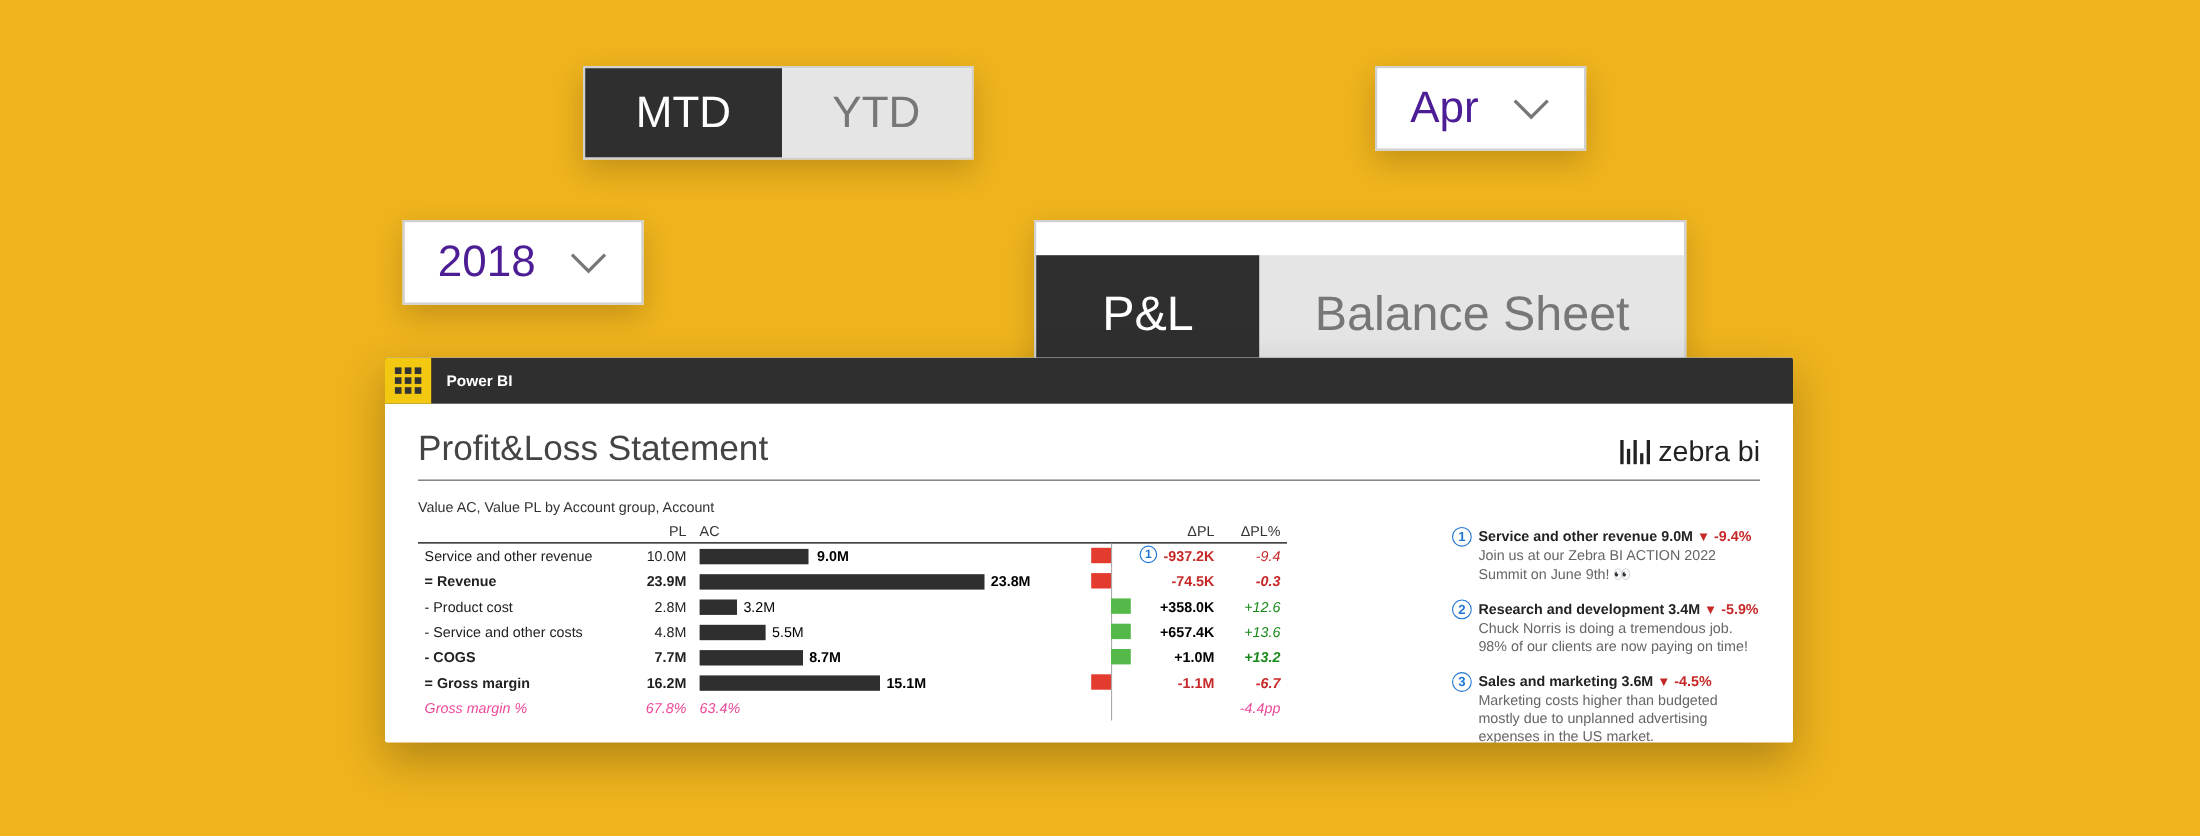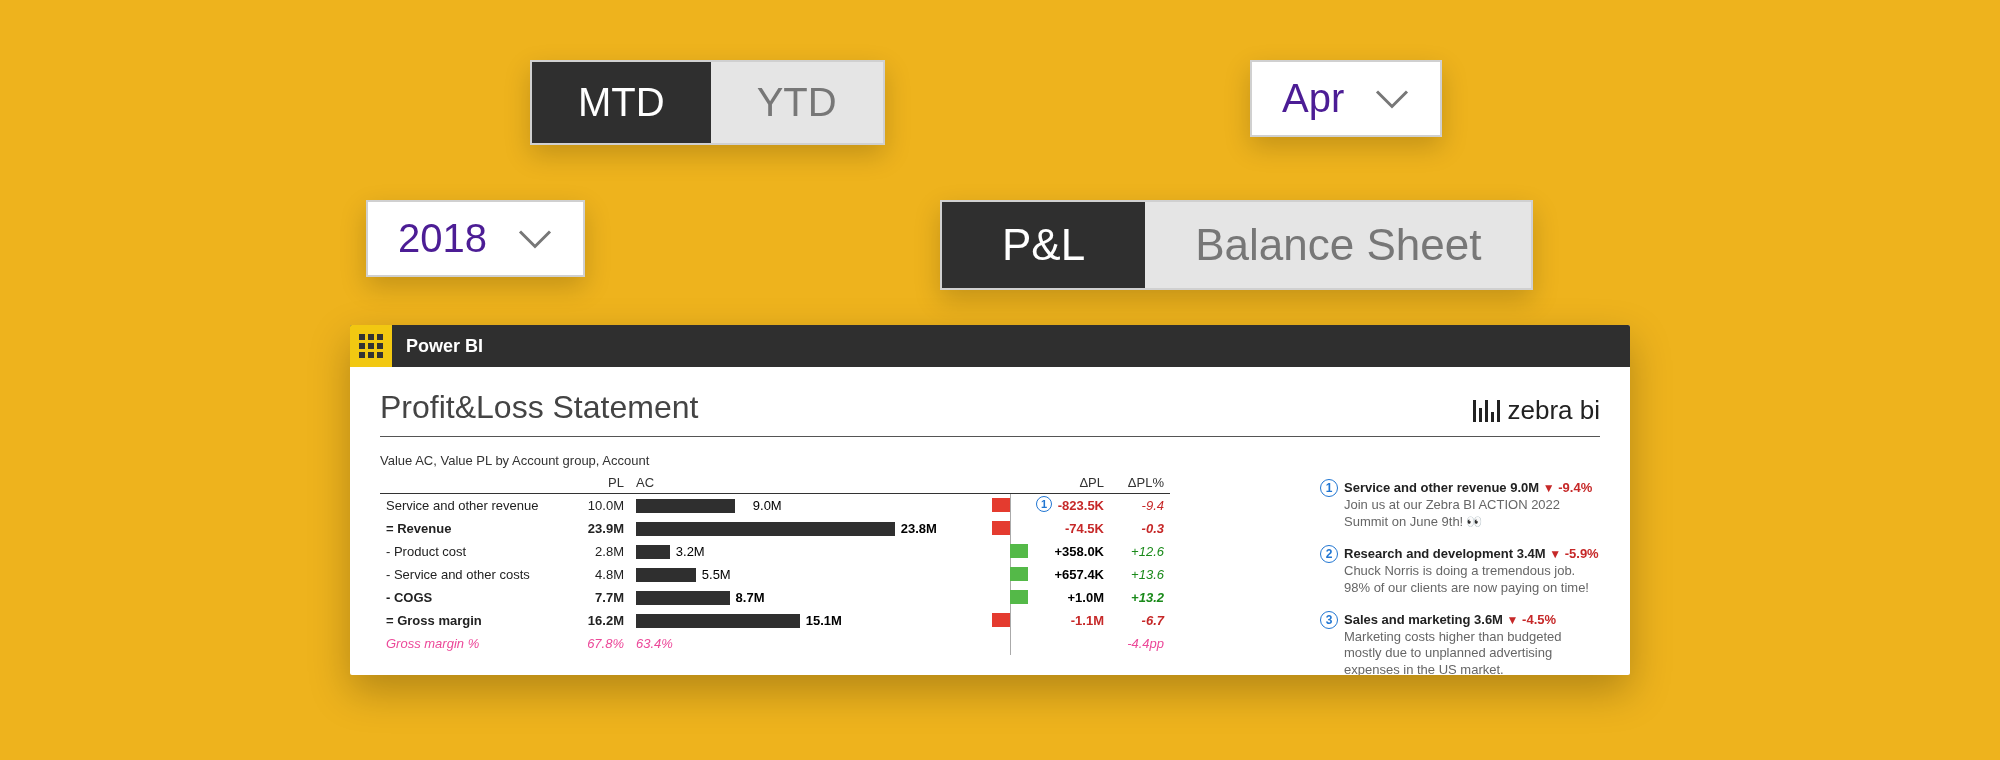--- a/index.html
+++ b/index.html
@@ -31,37 +31,37 @@
   .slicer.toggle .opt.active { background: #2f2f2f; color: #fff; }
   .slicer.dropdown {
     display: flex; align-items: center; gap: 30px;
     padding: 14px 30px;
     cursor: pointer;
   }
   .slicer.dropdown .val { font-size: 40px; color: #4c1d95; font-weight: 300;}
   .slicer.dropdown svg { width: 36px; height: 24px; }
 
   
-  #tab-pl-bs .opt { padding: 18px 60px; font-size: 44px; }
+  #tab-pl-bs .opt { padding: 29px 60px; font-size: 44px; margin-top: 30px; }
 
   
   #pbi {
     position: absolute;
     left: 350px; top: 325px;
     width: 1280px;
     background: #fff;
     box-shadow: 0 16px 40px rgba(0,0,0,.25);
     border-radius: 2px;
     overflow: hidden;
   }
   #pbi-titlebar {
     height: 42px;
     background: #2f2f2f;
     display: flex; align-items: center;
-    color: #fff; font-size: 18px; font-weight: 600;
+    color: #fff; font-size: 14px; font-weight: 600;
   }
   #pbi-titlebar .waffle {
     width: 42px; height: 42px; background: #f2c811;
     display: flex; align-items: center; justify-content: center;
     margin-right: 14px;
   }
   .grid9 {
     display: grid;
     grid-template-columns: repeat(3,6px);
     grid-template-rows: repeat(3,6px);
@@ -191,31 +191,31 @@
           <th></th>
           <th>ΔPL</th>
           <th>ΔPL%</th>
         </tr>
       </thead>
       <tbody id="tbody">
           <tr>
             <td class="label">Service and other revenue</td>
             <td class="num">10.0M</td>
             <td class="barcell">
-              <div style="display: flex; align-items: center; gap: 18px;">
+              <div style="display: flex; align-items: center; gap: 8px; font-weight: bold;">
                 <span class="hbar" style="width: 98.8px;"></span>
                 <span>9.0M</span>
               </div>
             </td>
             <td class="barcell2">
               <span class="axis"></span>
               <span class="vbar red" style="width: 18px; left: 42px;"></span>
               <span style="position: absolute; left: 86px; top: 2px; width: 16px; height: 16px; border: 1.5px solid rgb(33, 118, 210); color: rgb(33, 118, 210); border-radius: 50%; font-size: 11px; display: flex; align-items: center; justify-content: center; font-weight: 700;">1</span>
             </td>
-            <td class="dlabel neg">-823.5K</td>
+            <td class="dlabel neg">-937.2K</td>
             <td class="dpct neg">-9.4</td>
           </tr>
           <tr class="bold">
             <td class="label">= Revenue</td>
             <td class="num">23.9M</td>
             <td class="barcell">
               <div style="display: flex; align-items: center; gap: 6px;">
                 <span class="hbar" style="width: 258.7px;"></span>
                 <span>23.8M</span>
               </div>

